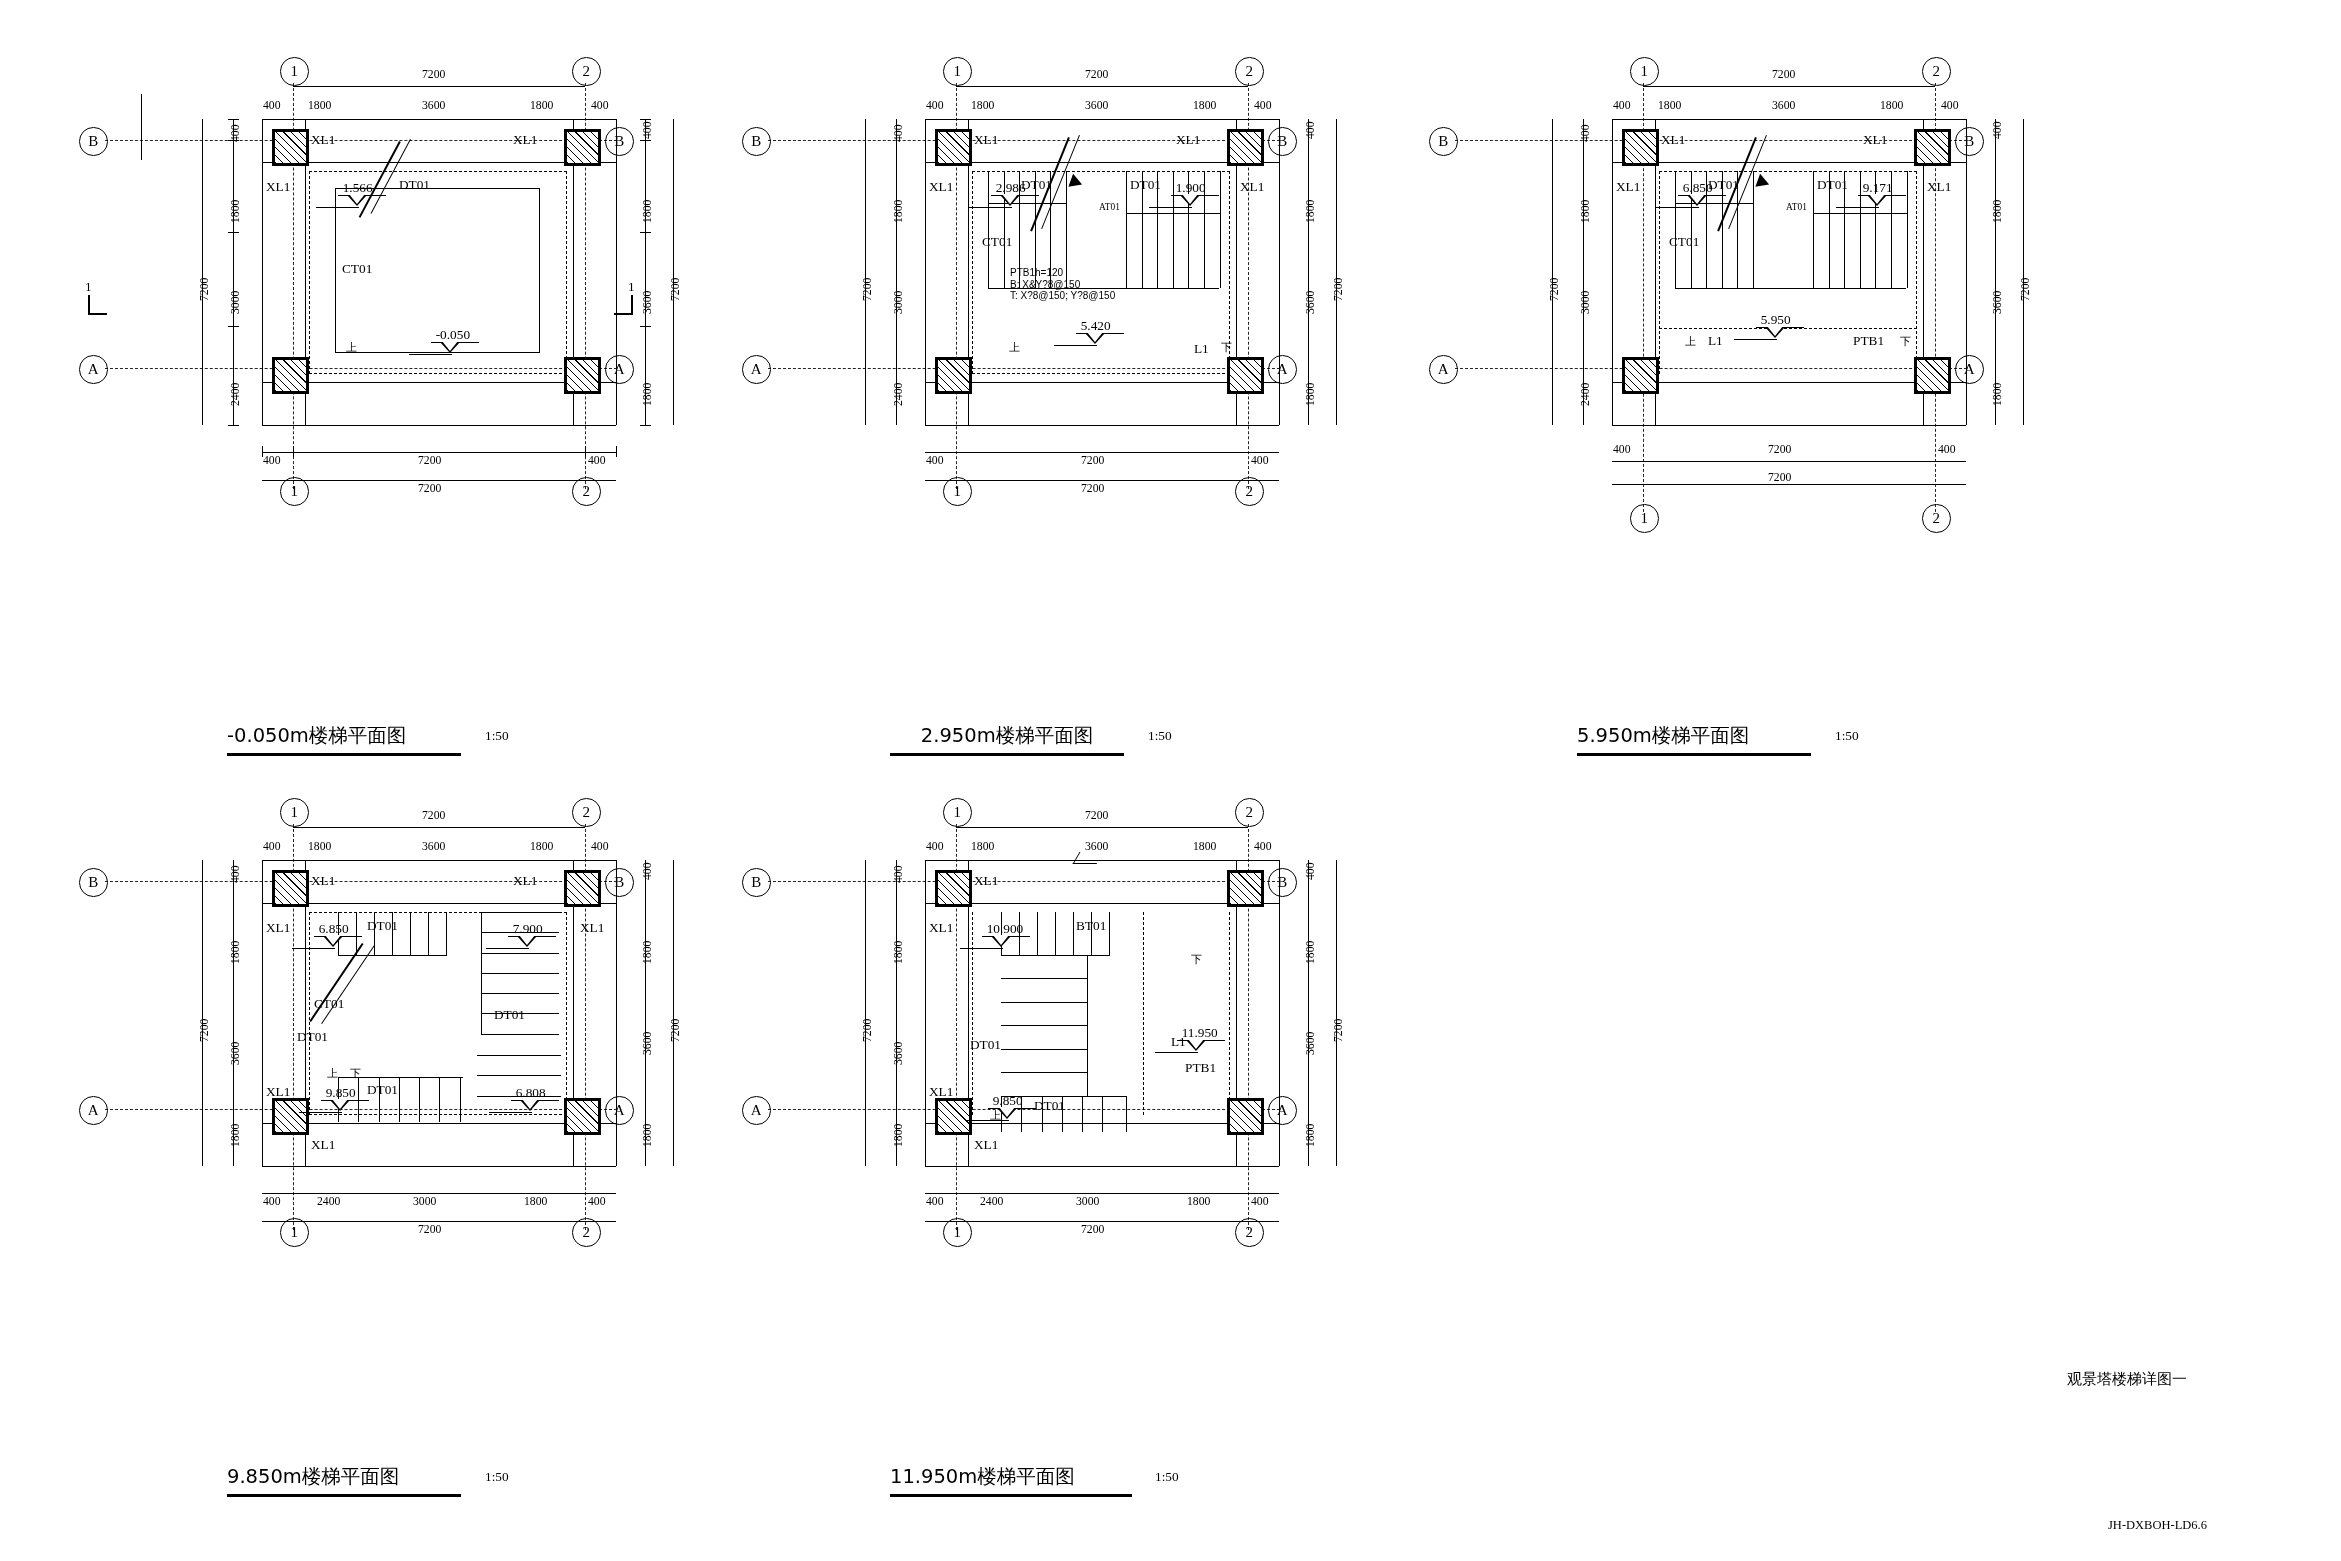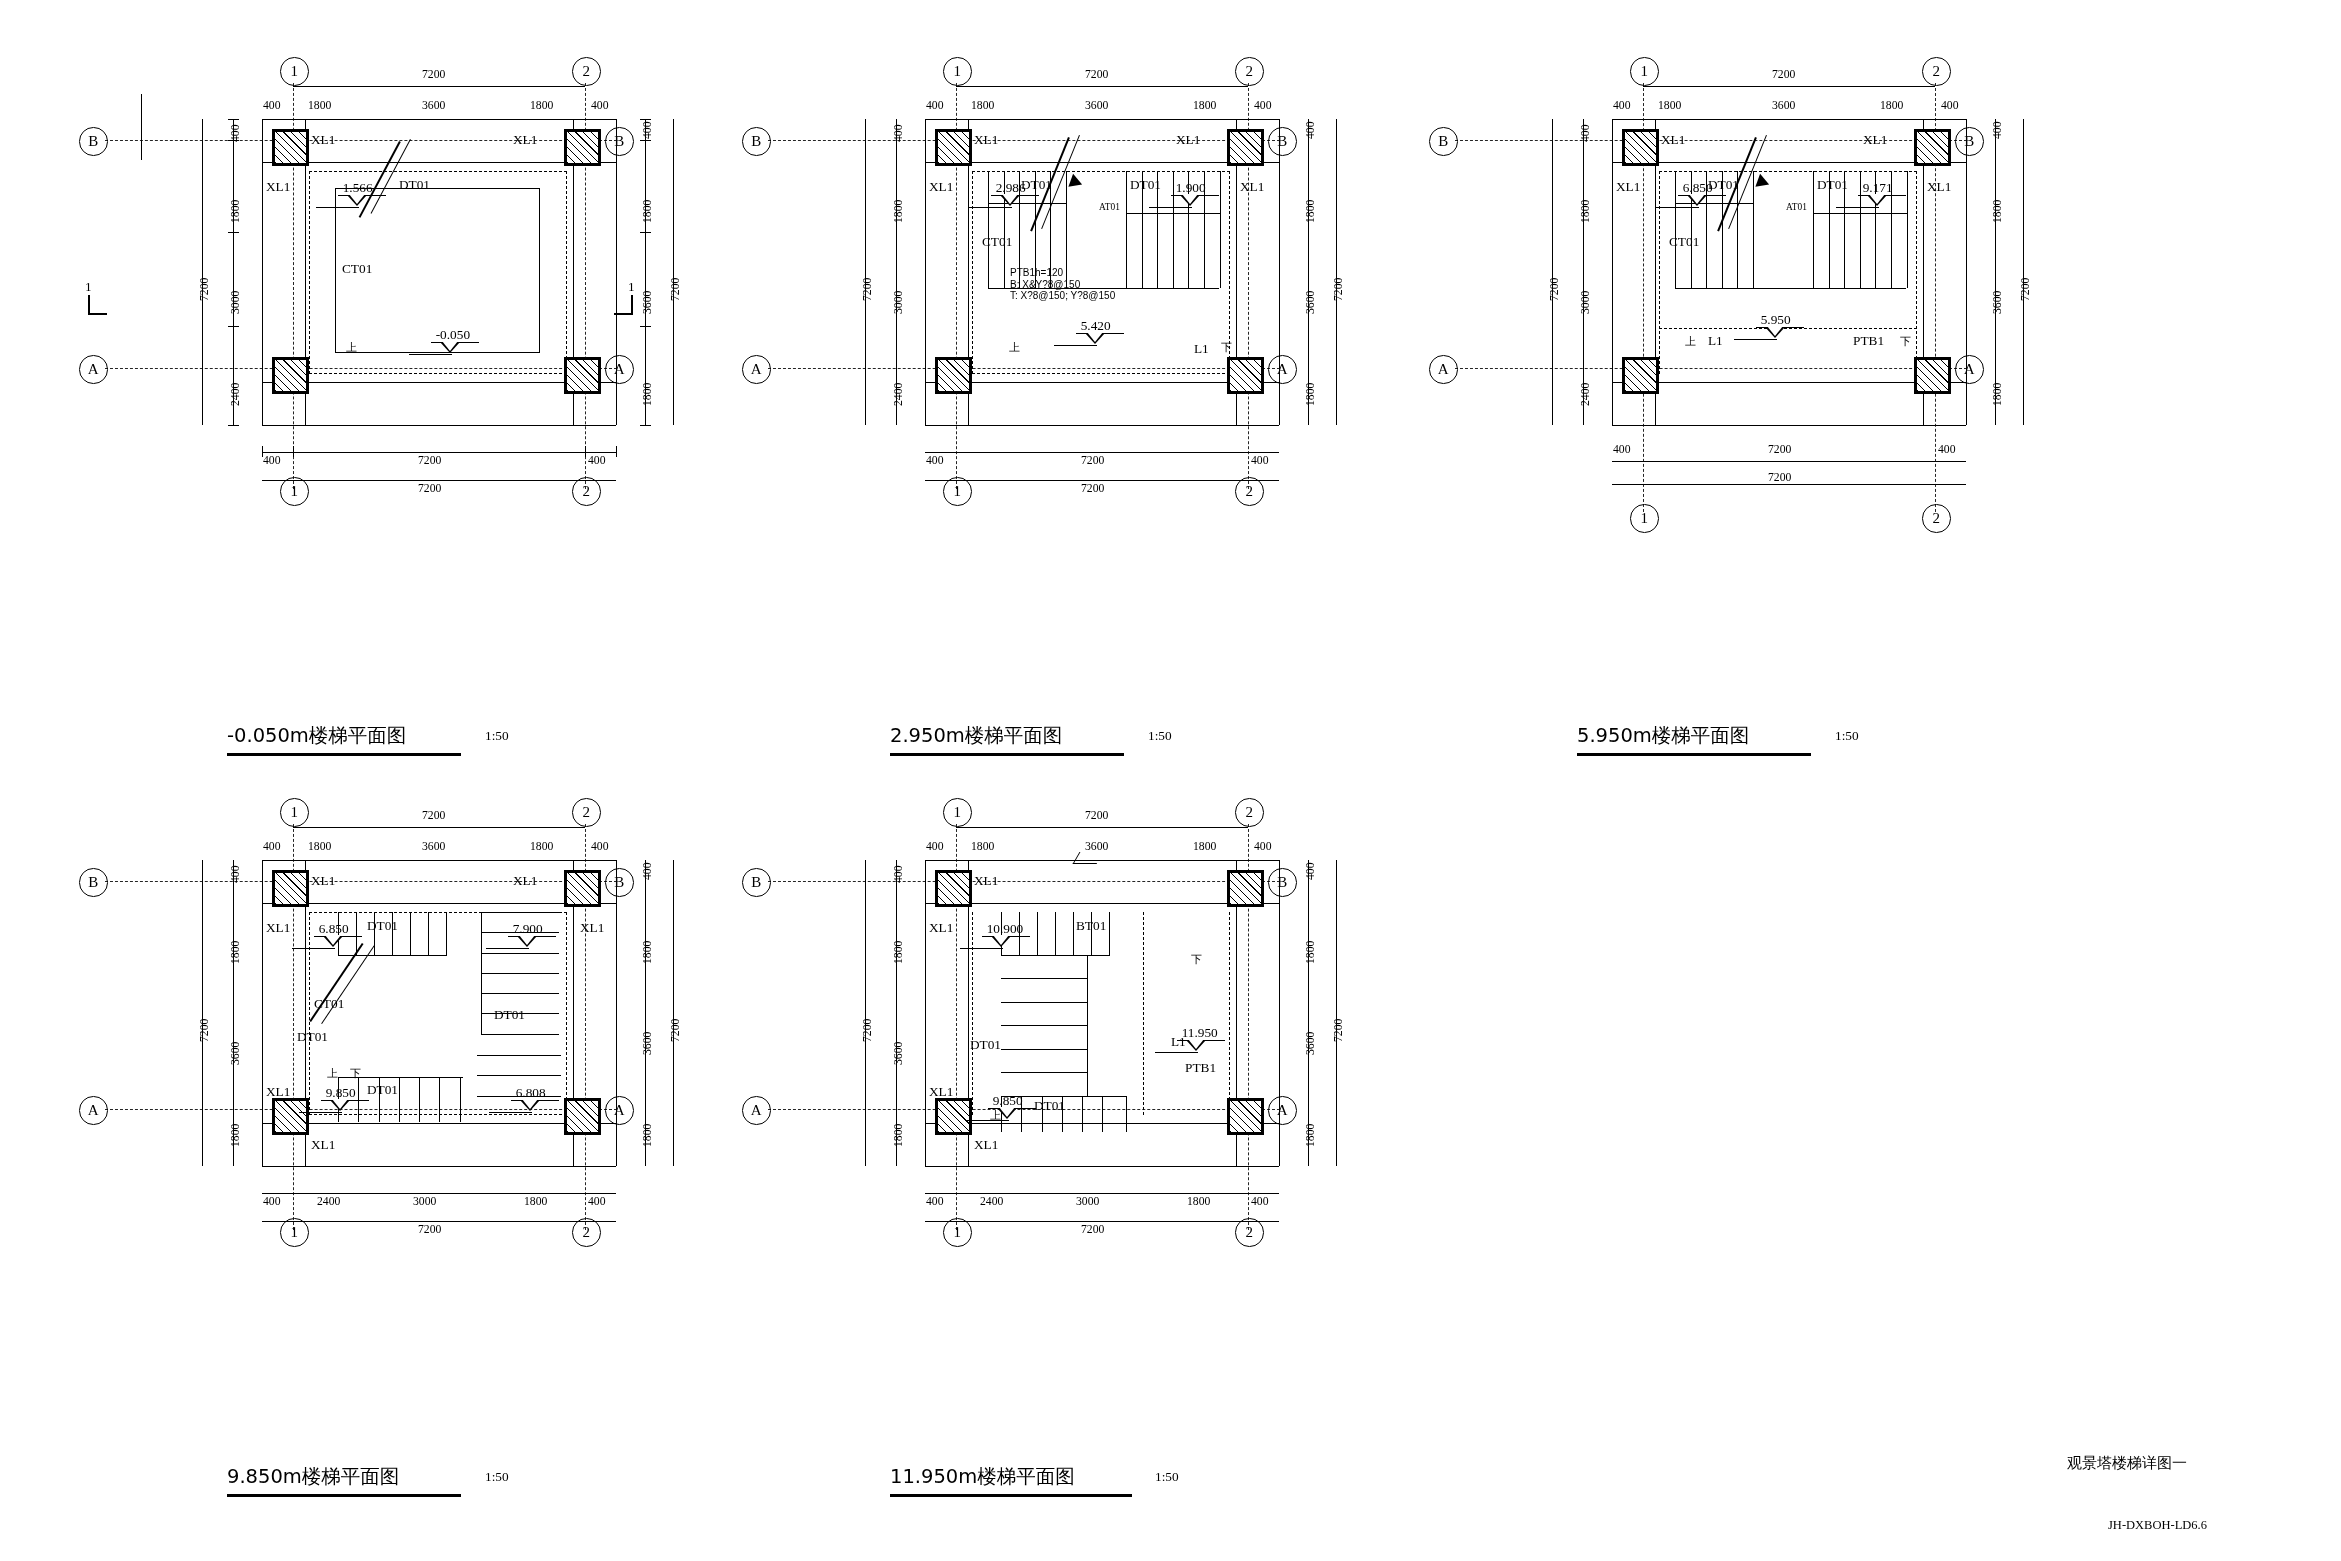--- a/index.html
+++ b/index.html
@@ -345,21 +345,21 @@
     <div class="ln v" style="left:532px;top:25px;height:306px;"></div>
     <div class="t dim rot" style="left:529px;top:207px;">7200</div>
 
     <div class="ln h" style="left:121px;top:358px;width:354px;"></div>
     <div class="t dim" style="left:122px;top:361px;">400</div>
     <div class="t dim" style="left:277px;top:361px;">7200</div>
     <div class="t dim" style="left:447px;top:361px;">400</div>
     <div class="ln h" style="left:121px;top:386px;width:354px;"></div>
     <div class="t dim" style="left:277px;top:389px;">7200</div>
 
-    <div class="ptitle" style="left:86px;top:628px;">
+    <div class="ptitle" style="left:86px;top:628px;text-align:center;">
       <div class="name">2.950m楼梯平面图</div>
       <div class="rule" style="width:234px;"></div>
       <div class="scale" style="left:258px;top:6.2px;">1:50</div>
     </div>
   </div>
 
   <div id="p3" style="position:absolute;left:1491px;top:94px;width:593px;height:593px;">
 
     <div class="bub" style="left:139px;top:-37px;">
         <span>1</span>
@@ -829,17 +829,17 @@
     <div class="ln h" style="left:121px;top:386px;width:354px;"></div>
     <div class="t dim" style="left:277px;top:389px;">7200</div>
 
     <div class="ptitle" style="left:86px;top:628px;">
       <div class="name">11.950m楼梯平面图</div>
       <div class="rule" style="width:242px;"></div>
       <div class="scale" style="left:265px;top:6.2px;">1:50</div>
     </div>
   </div>
 
-  <div class="footer-title" style="left:2067px;top:1454px;text-align:right;">观景塔楼梯详图一</div>
+  <div class="footer-title" style="left:2067px;top:1370px;text-align:right;">观景塔楼梯详图一</div>
   <div class="footer-code" style="left:2108px;top:1518px;">JH-DXBOH-LD6.6</div>
 
 </div>
 
 
 </body></html>

